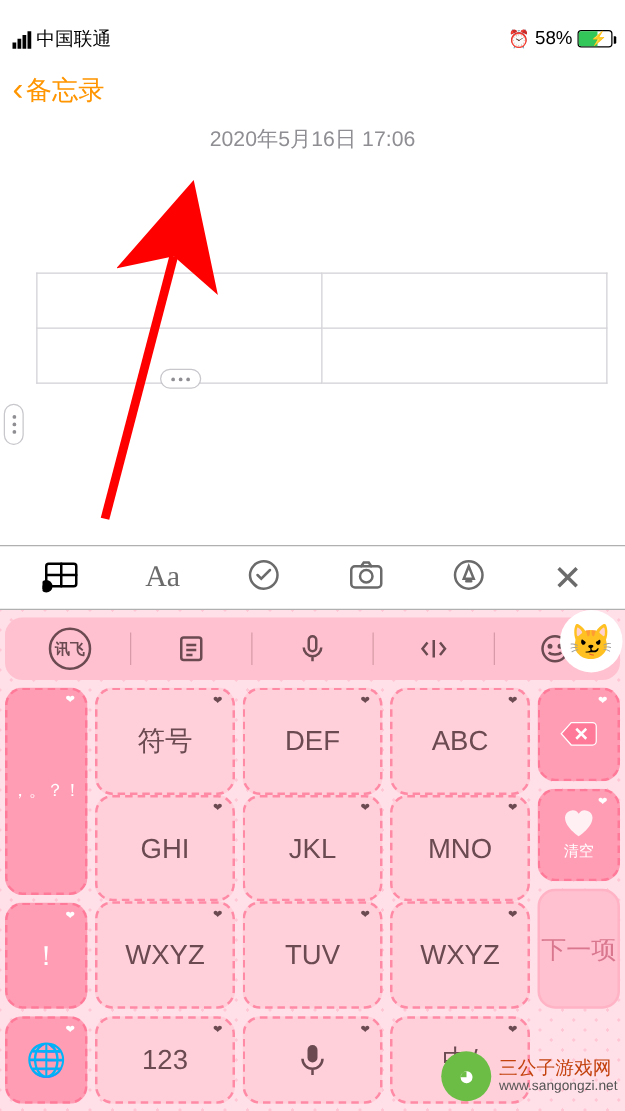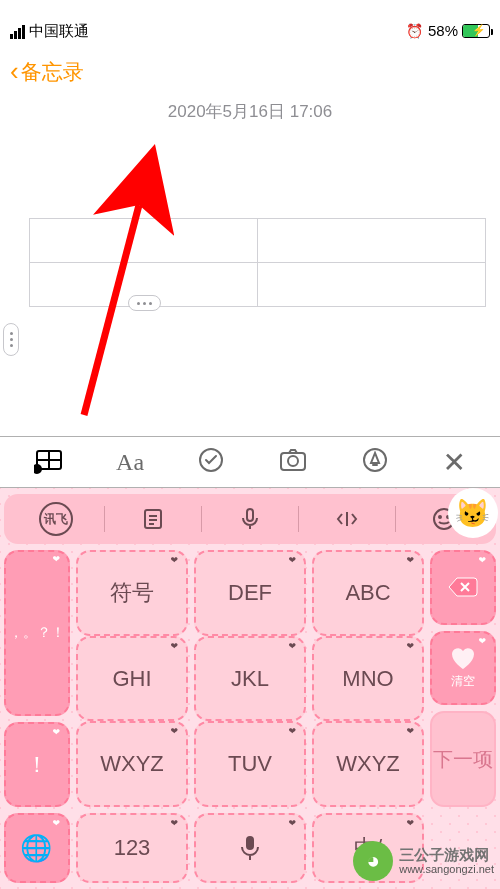--- a/index.html
+++ b/index.html
@@ -75,21 +75,21 @@
   .key-wide { flex:1;}
   .key-next { font-size:20px; background:#ffc1cf; border-style:solid; border-color:#ffb3c5; color:#d9778f;}
   .key-next::before{display:none;}
   .mic-key svg{ width:22px; height:28px; fill:#6b4a52;}
   .heart-key svg { width:28px; height:26px; fill:#fff; fill-opacity:0.85;}
 
   
   .watermark { position:absolute; right:6px; bottom:8px; display:flex; align-items:center; gap:6px; z-index:20;}
   .wm-logo { width:40px; height:40px; border-radius:50%; background:#6bbd45; display:flex; align-items:center; justify-content:center; color:#fff; font-size:22px;}
   .wm-text { display:flex; flex-direction:column; line-height:1.15;}
-  .wm-title { font-size:15px; font-weight:700; color:#737373;}
+  .wm-title { font-size:15px; font-weight:400; color:#c2410c;}
   .wm-domain { font-size:11px; color:#555;}
 </style>
 </head>
 <body>
 
 <div class="status">
   <div class="status-left">
     <div class="signal-bars">
         <span></span>
         <span></span>

